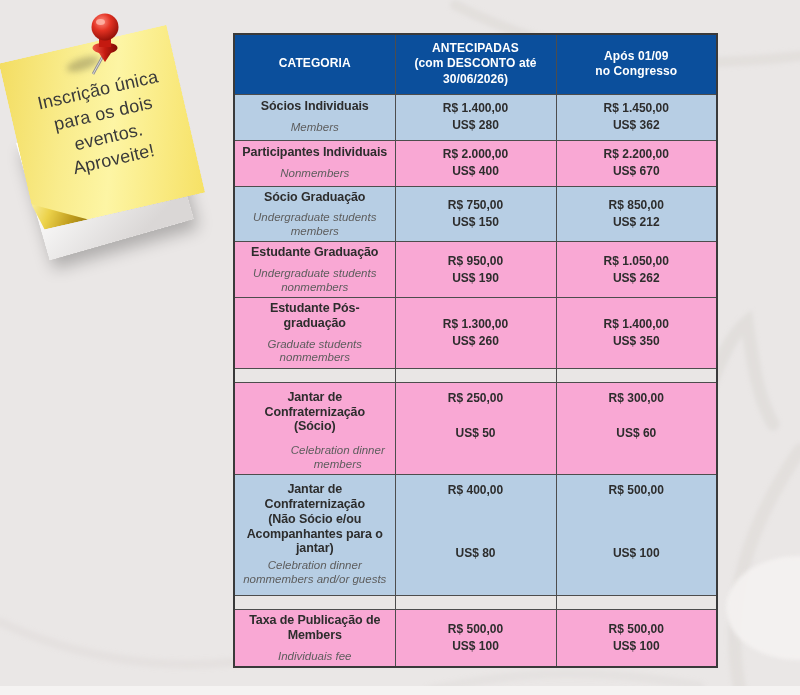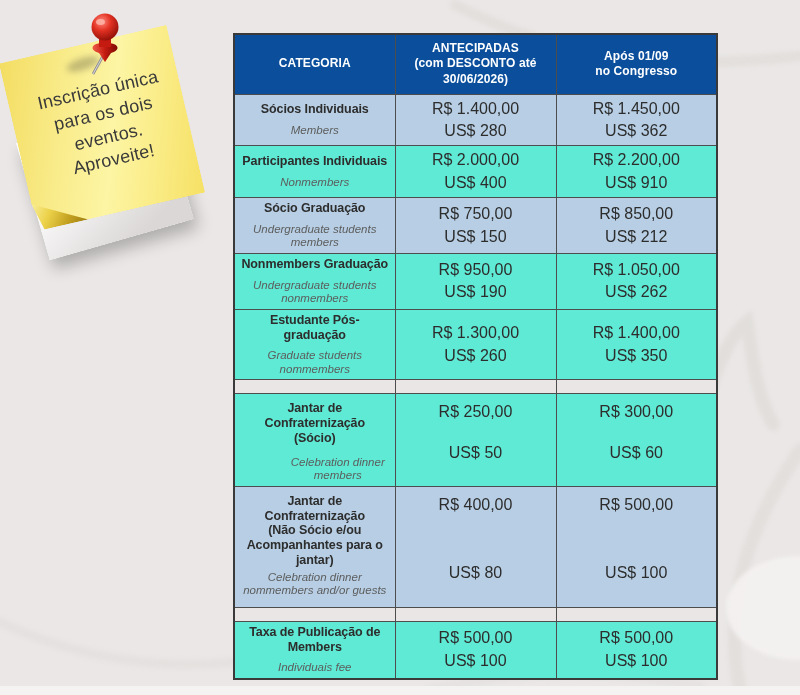--- a/index.html
+++ b/index.html
@@ -26,35 +26,35 @@
     text-align:center;vertical-align:middle;
     overflow:hidden;
   }
   tr.hdr{height:60px;}
   tr.hdr th{
     background:#0b4f9c;color:#ffffff;
     font-size:12px;font-weight:700;line-height:1.3;
     white-space:pre-line;letter-spacing:.1px;
   }
   tr.shade-a td{background:#b7cee4;}
-  tr.shade-b td{background:#5eead4;}
+  tr.shade-b td{background:#f9a8d4;}
   tr.spacer{height:14px;}
   tr.spacer td{background:#e9e6e5;padding:0;}
   tr.h46{height:46px;padding-left:28px;} tr.h55{height:50px;} tr.h59{height:59px;}
   tr.h64{height:64px;} tr.h121{height:121px;} tr.h43{height:43px;}
 
   td.cat .pt{
     font-size:12.5px;font-weight:700;color:#2d2d2d;line-height:1.18;
     white-space:pre-line;letter-spacing:-.1px;
   }
   td.cat .en{
     font-size:11.5px;font-style:italic;color:#5d5d5d;line-height:1.18;
     white-space:pre-line;margin-top:7px;
   }
-  td.price{font-size:16px;font-weight:400;color:#2d2d2d;}
+  td.price{font-size:12px;font-weight:700;color:#2d2d2d;}
   td.price .brl,td.price .usd{display:block;line-height:1.4;}
 
   tr.spread td{vertical-align:top;padding-top:7px;}
   tr.sp1 td.cat .en{margin-top:10px;margin-left:46px;}
   tr.sp1 td.price .usd{margin-top:18px;}
   tr.sp2 td.cat .en{margin-top:3px;}
   tr.sp2 td.price .usd{margin-top:46px;}
 
   
   .note-wrap{position:absolute;left:0;top:0;z-index:3;}
@@ -180,21 +180,21 @@
     <td class="cat">
       <div class="pt">Participantes Individuais</div>
       <div class="en">Nonmembers</div>
     </td>
     <td class="price">
       <span class="brl">R$ 2.000,00</span>
       <span class="usd">US$ 400</span>
     </td>
     <td class="price">
       <span class="brl">R$ 2.200,00</span>
-      <span class="usd">US$ 910</span>
+      <span class="usd">US$ 670</span>
     </td>
   </tr>
 
   <tr class="shade-a h55">
     <td class="cat">
       <div class="pt">Sócio Graduação</div>
       <div class="en">Undergraduate students
 members</div>
     </td>
     <td class="price">
@@ -202,21 +202,21 @@
       <span class="usd">US$ 150</span>
     </td>
     <td class="price">
       <span class="brl">R$ 850,00</span>
       <span class="usd">US$ 212</span>
     </td>
   </tr>
 
   <tr class="shade-b h55">
     <td class="cat">
-      <div class="pt">Nonmembers Graduação</div>
+      <div class="pt">Estudante Graduação</div>
       <div class="en">Undergraduate students
 nonmembers</div>
     </td>
     <td class="price">
       <span class="brl">R$ 950,00</span>
       <span class="usd">US$ 190</span>
     </td>
     <td class="price">
       <span class="brl">R$ 1.050,00</span>
       <span class="usd">US$ 262</span>

